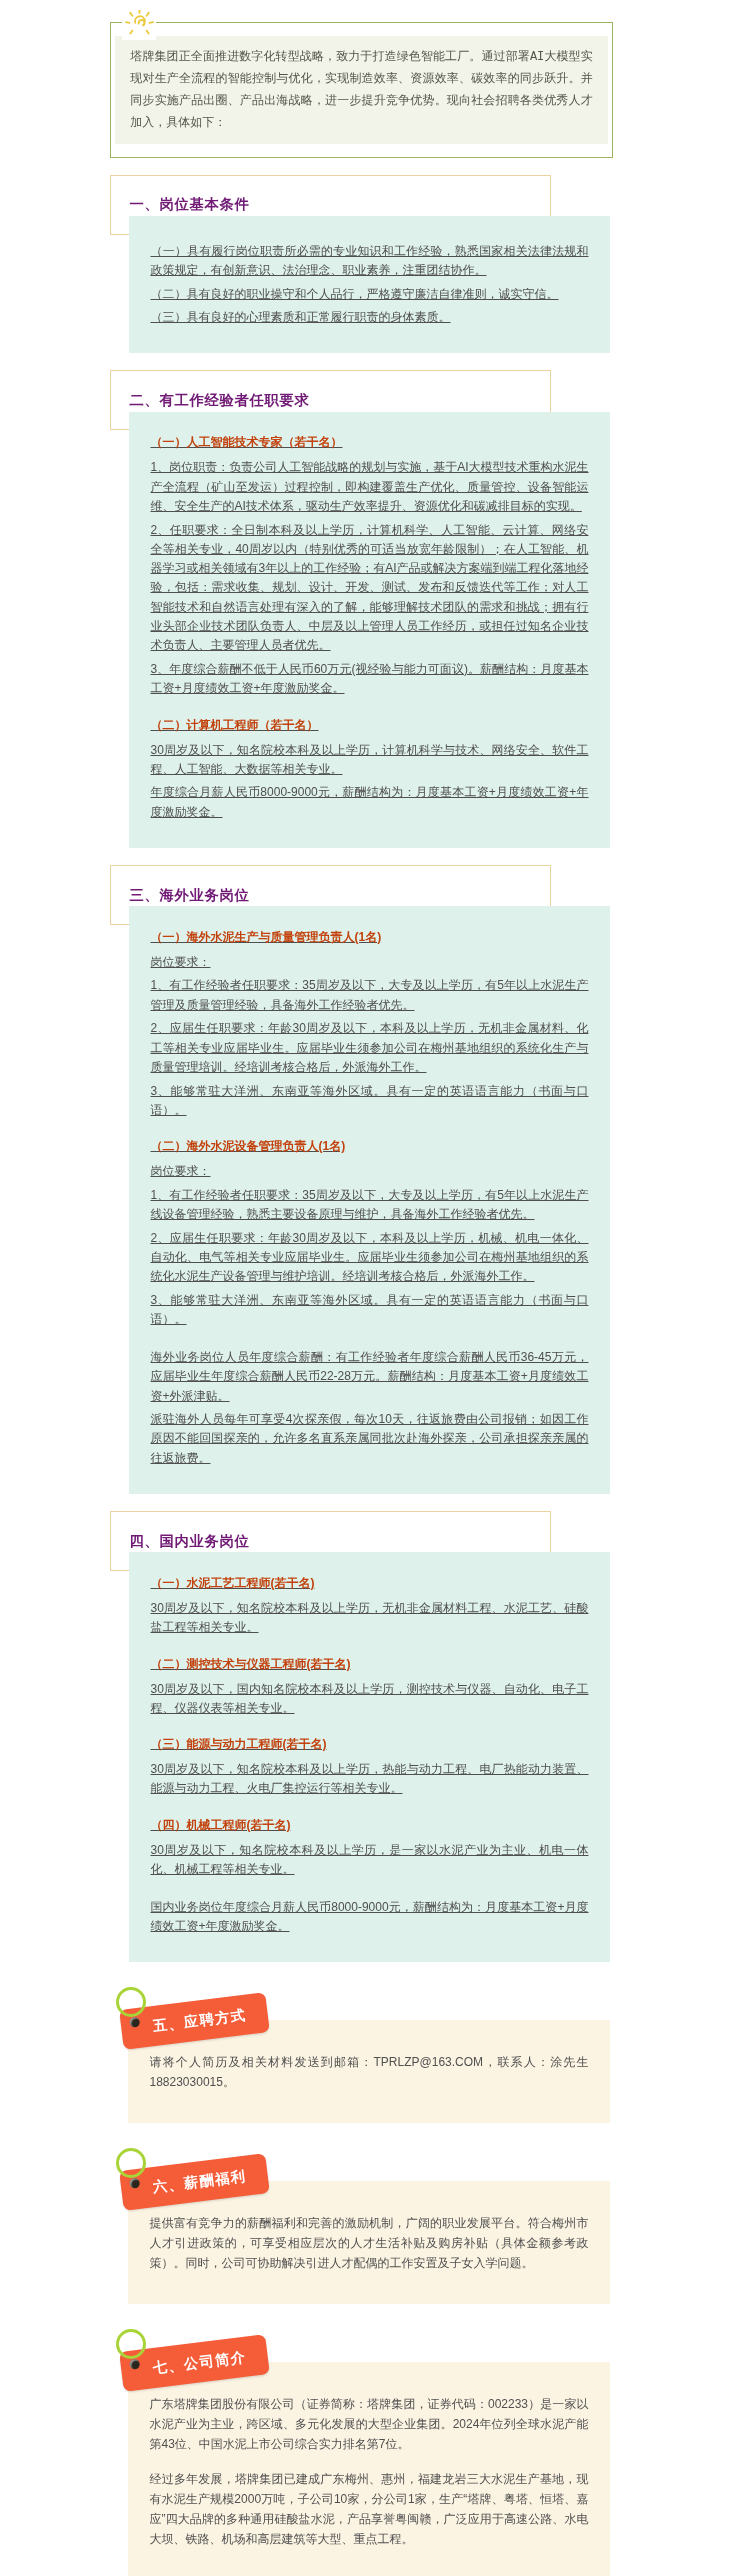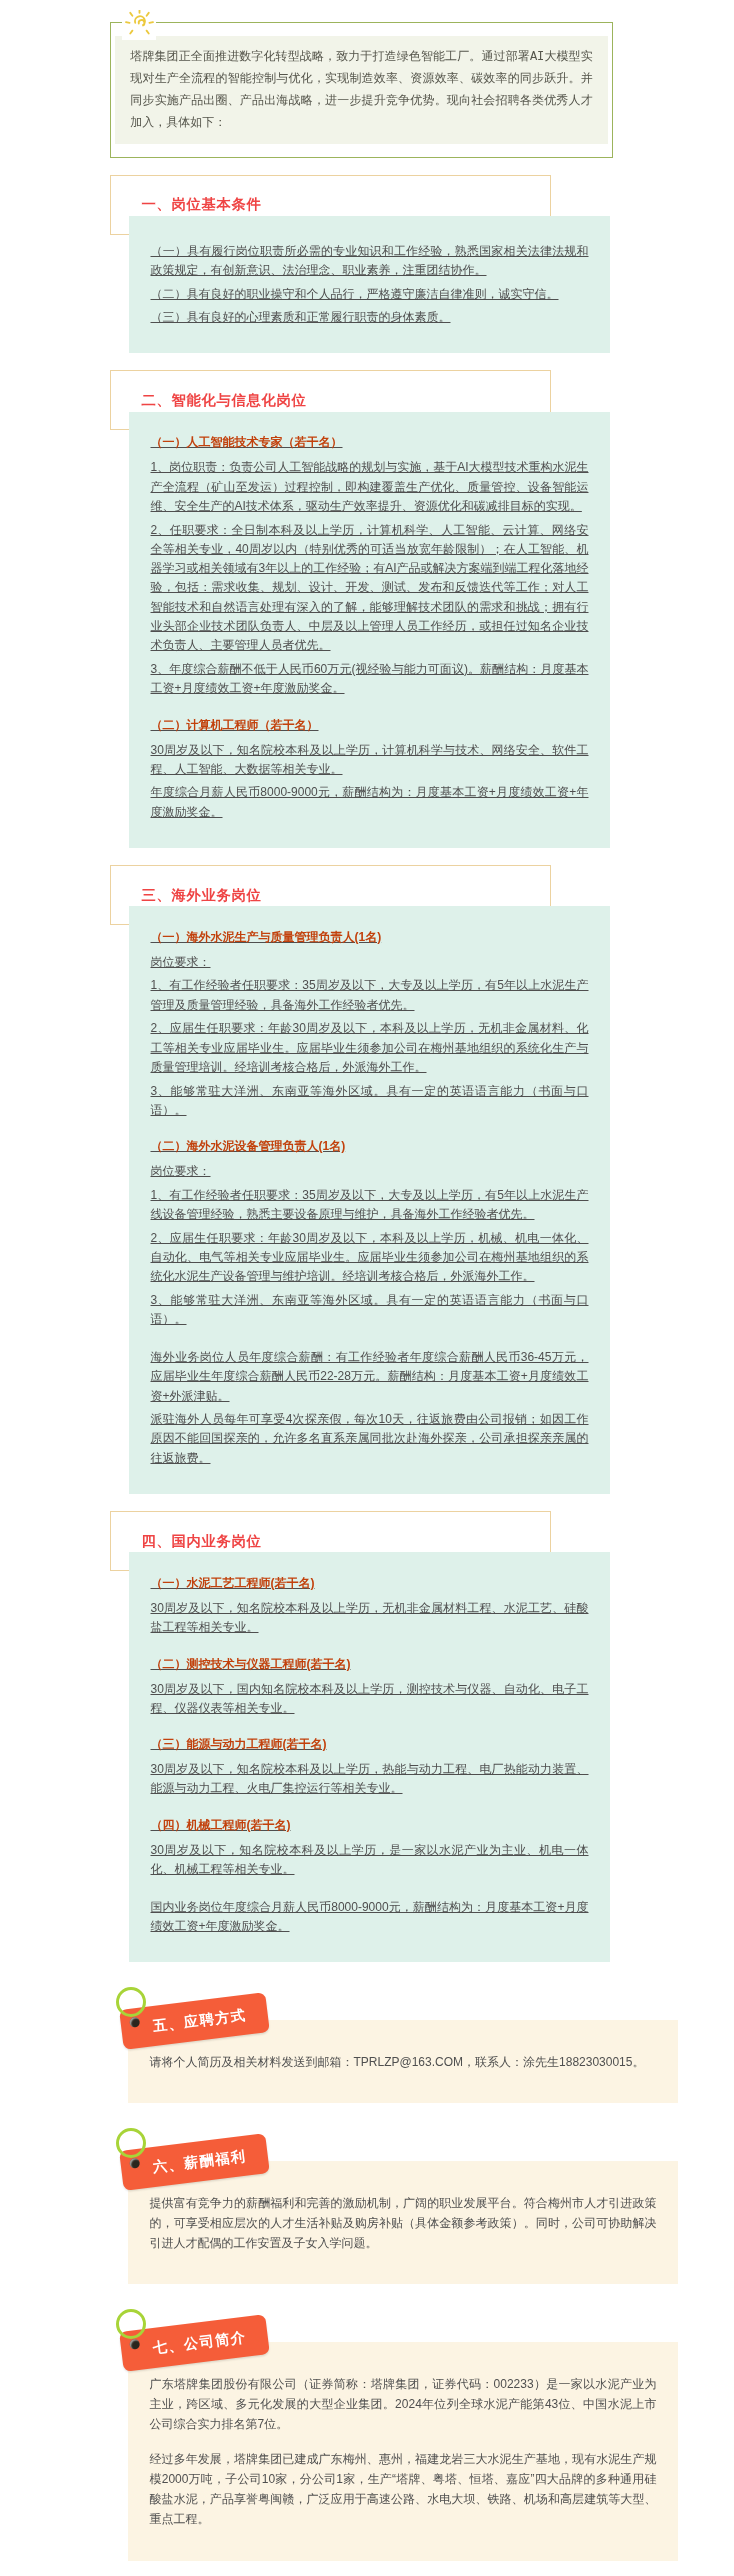--- a/index.html
+++ b/index.html
@@ -36,24 +36,24 @@
   .frame{
     border:0.7px solid #ecd2a0;
     width:441px;
     height:60px;
     box-sizing:border-box;
     display:flex;
     align-items:center;
     padding-left:18.6px;
   }
   .section-title{
-    margin:12px;
+    margin:0;
     font-size:14.3px;
     font-weight:bold;
-    color:#ef4444;
+    color:#701a75;
     letter-spacing:0.7px;
   }
   .mint{
     position:relative;
     z-index:1;
     background:#def1ea;
     width:481px;
     margin-left:19px;
     margin-top:-18.6px;
     box-sizing:border-box;
@@ -93,21 +93,21 @@
   .tag-ring{
     position:absolute;left:-5.7px;top:-14.3px;
     width:24px;height:24px;border-radius:50%;
     border:3.6px solid #a8d438;
     background:transparent;
     z-index:3;
   }
   .cream{
     position:relative;z-index:1;
     background:#fcf4e3;
-    width:550px;
+    width:482px;
     margin-left:18px;
     margin-top:-21.5px;
     box-sizing:border-box;
     padding:31.5px 21.5px;
     font-size:12px;
     line-height:20px;
     text-align:justify;
   }
   .cream p{margin:0;color:#4f4f4f;}
   .cream p + p{margin-top:15.7px;}
@@ -143,21 +143,21 @@
           <h2 class="section-title">一、岗位基本条件</h2>
         </div>
         <div class="mint">
           <p>（一）具有履行岗位职责所必需的专业知识和工作经验，熟悉国家相关法律法规和政策规定，有创新意识、法治理念、职业素养，注重团结协作。</p>
           <p>（二）具有良好的职业操守和个人品行，严格遵守廉洁自律准则，诚实守信。</p>
           <p>（三）具有良好的心理素质和正常履行职责的身体素质。</p>
         </div>
       </div>
       <div class="numbered-section">
         <div class="frame">
-          <h2 class="section-title">二、智能化与信息化岗位</h2>
+          <h2 class="section-title">二、有工作经验者任职要求</h2>
         </div>
         <div class="mint">
           <h3>（一）人工智能技术专家（若干名）</h3>
           <p>1、岗位职责：负责公司人工智能战略的规划与实施，基于AI大模型技术重构水泥生产全流程（矿山至发运）过程控制，即构建覆盖生产优化、质量管控、设备智能运维、安全生产的AI技术体系，驱动生产效率提升、资源优化和碳减排目标的实现。</p>
           <p>2、任职要求：全日制本科及以上学历，计算机科学、人工智能、云计算、网络安全等相关专业，40周岁以内（特别优秀的可适当放宽年龄限制）；在人工智能、机器学习或相关领域有3年以上的工作经验；有AI产品或解决方案端到端工程化落地经验，包括：需求收集、规划、设计、开发、测试、发布和反馈迭代等工作；对人工智能技术和自然语言处理有深入的了解，能够理解技术团队的需求和挑战；拥有行业头部企业技术团队负责人、中层及以上管理人员工作经历，或担任过知名企业技术负责人、主要管理人员者优先。</p>
           <p>3、年度综合薪酬不低于人民币60万元(视经验与能力可面议)。薪酬结构：月度基本工资+月度绩效工资+年度激励奖金。</p>
           <h3>（二）计算机工程师（若干名）</h3>
           <p>30周岁及以下，知名院校本科及以上学历，计算机科学与技术、网络安全、软件工程、人工智能、大数据等相关专业。</p>
           <p>年度综合月薪人民币8000-9000元，薪酬结构为：月度基本工资+月度绩效工资+年度激励奖金。</p>
         </div>

